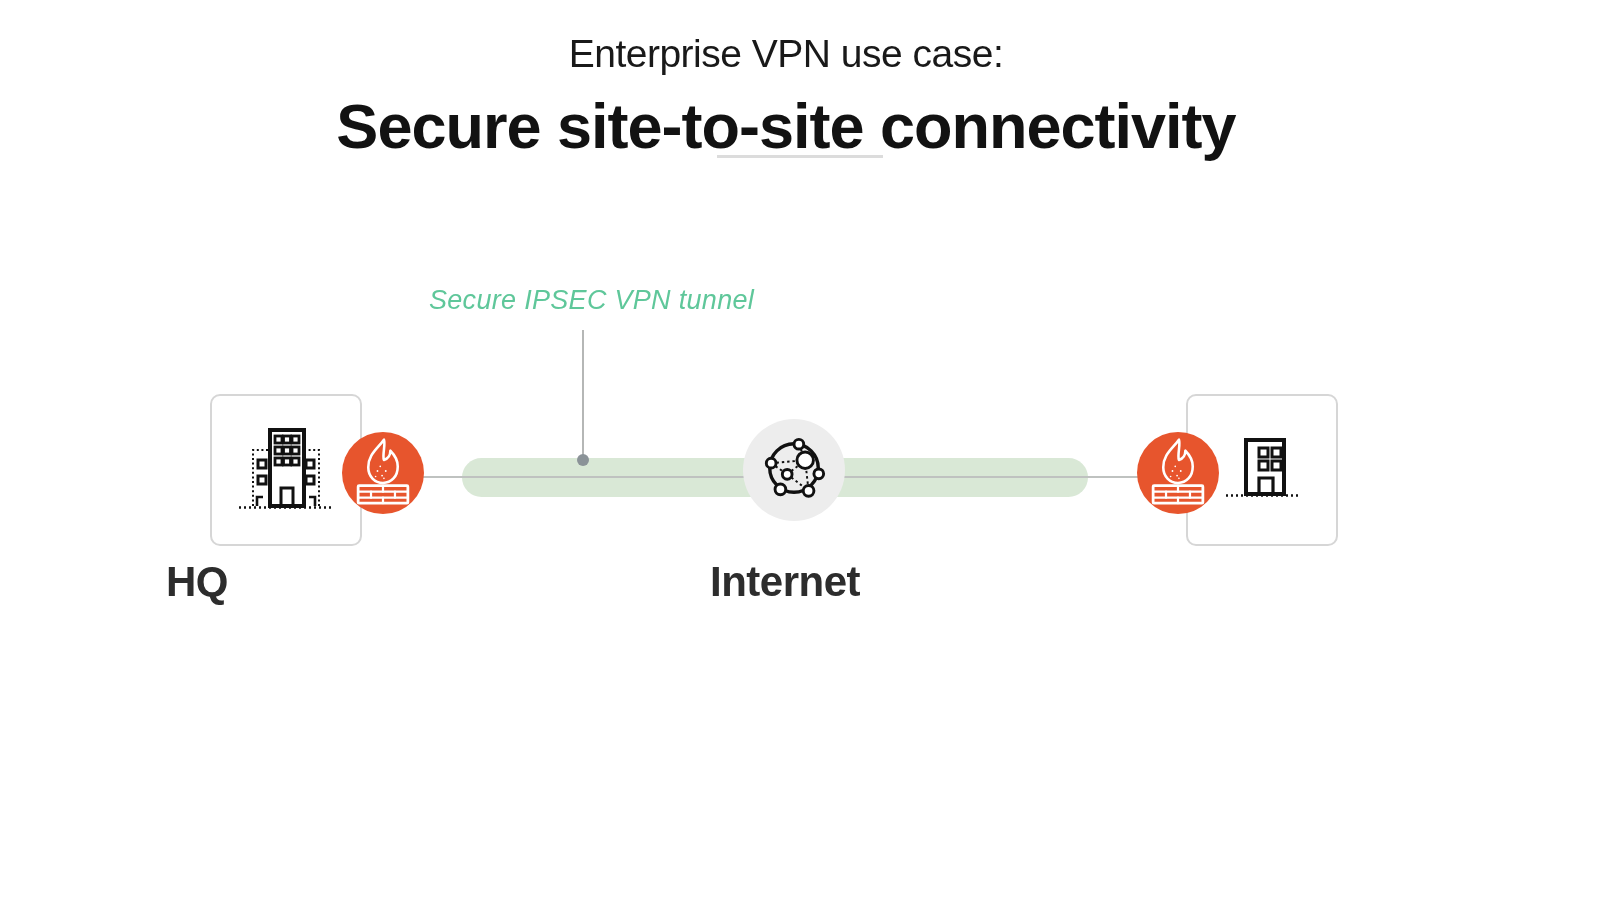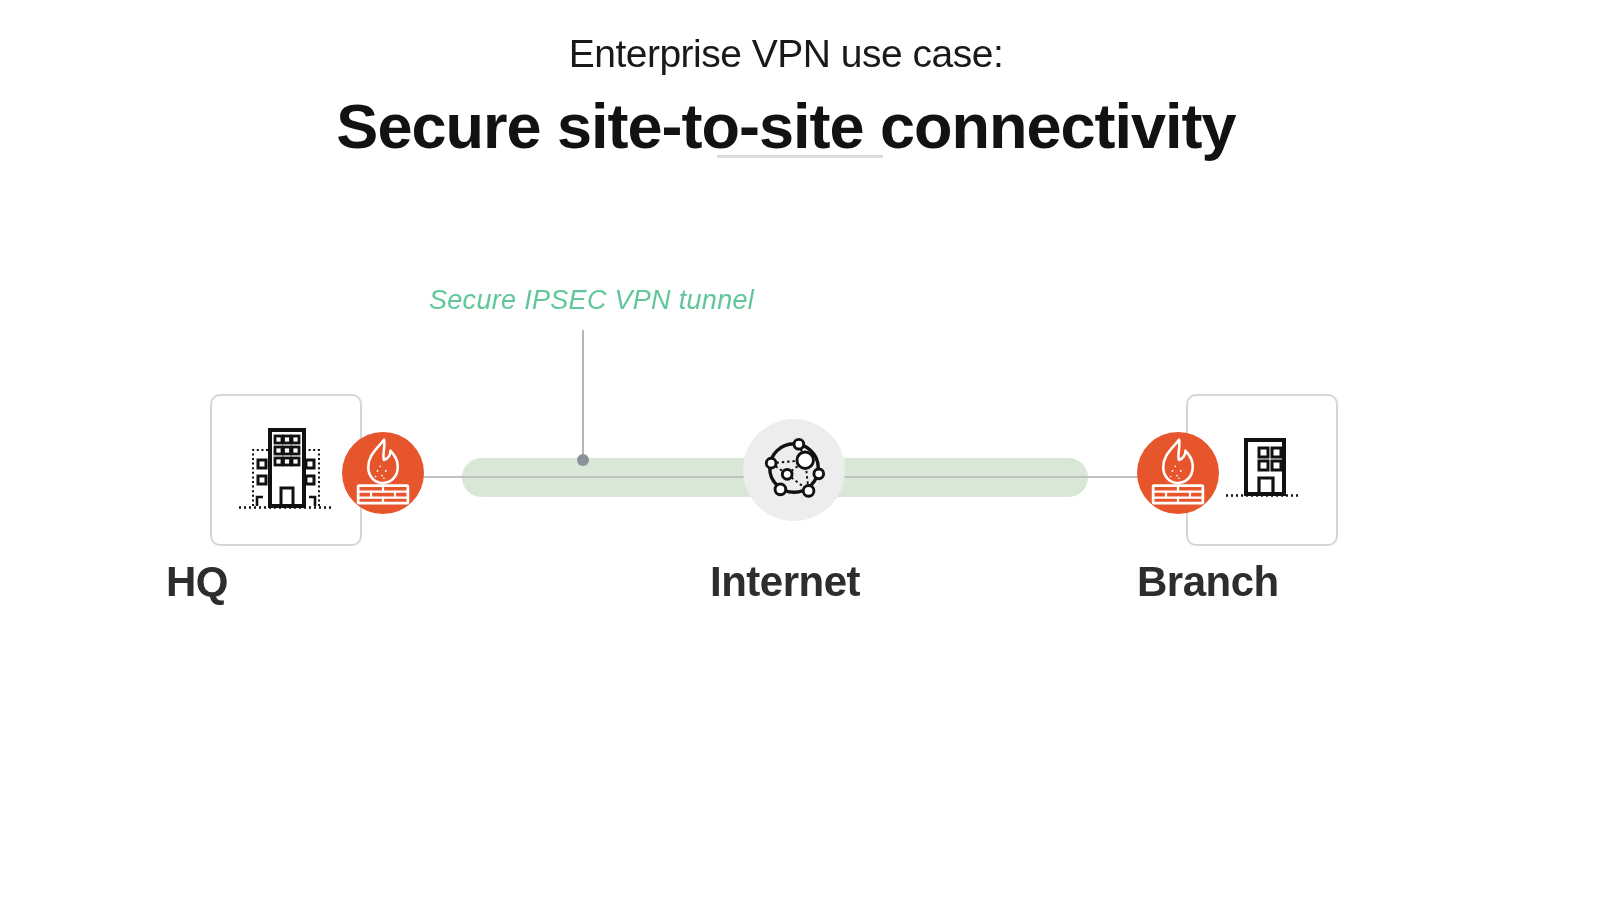--- a/index.html
+++ b/index.html
@@ -267,15 +267,14 @@
           <rect x="50" y="29" width="9" height="9" stroke-width="3"></rect>
           <path d="M37 62 V46 H51 V62" stroke-width="3.2"></path>
           <path d="M4 63.5 H76" stroke-width="2.5" stroke-dasharray="2 3"></path>
         </g>
       </svg>
     </span>
   </div>
 
   <div class="node-label hq">HQ</div>
   <div class="node-label internet">Internet</div>
-  <div class="node-label branch">Branch</div>
 
 </div>
 
 </body></html>

